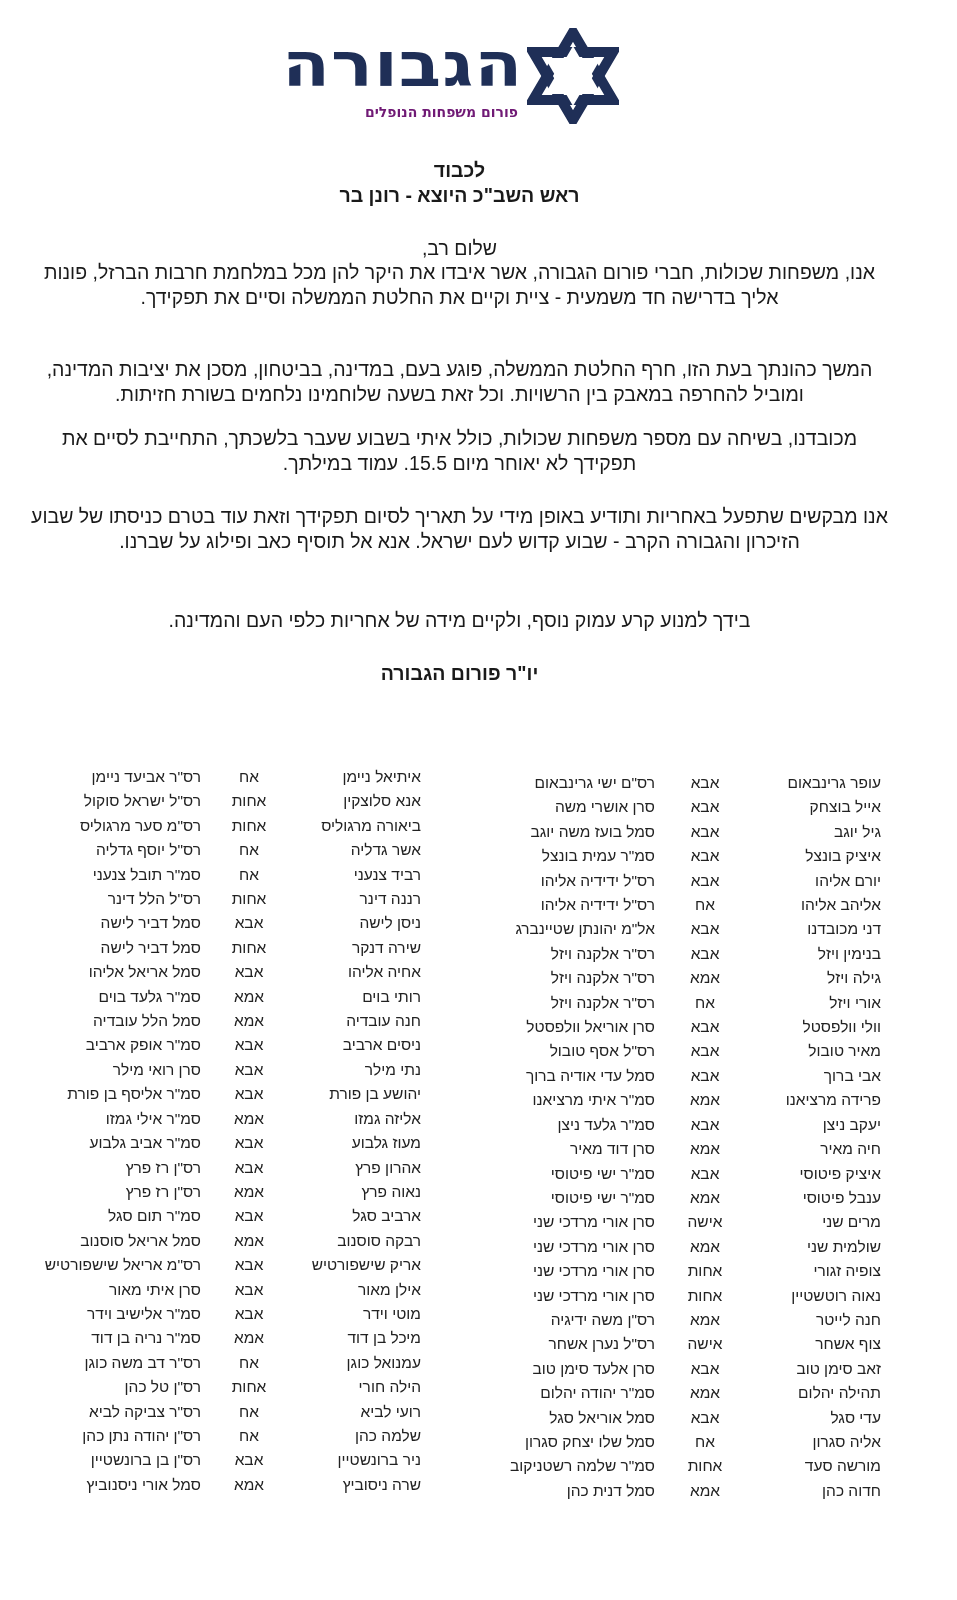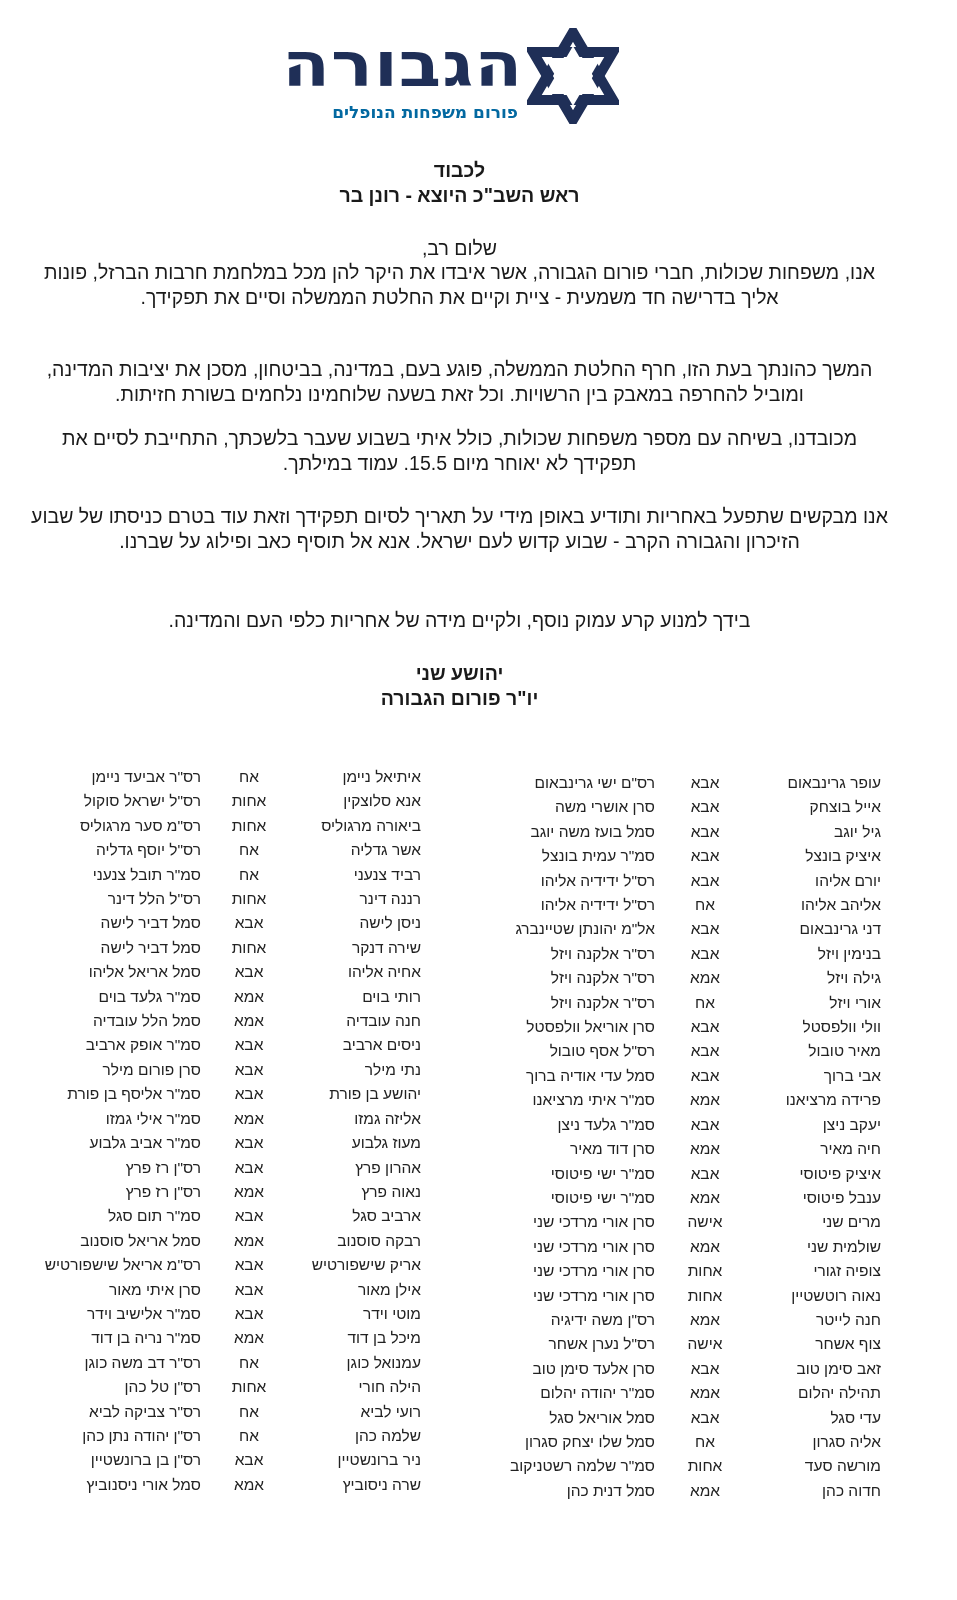--- a/index.html
+++ b/index.html
@@ -15,21 +15,21 @@
     .logo-star { position: absolute; left: 222px; top: 0; width: 92px; height: 96px; }
     .logo-title {
       position: absolute; right: 92px; top: 6px;
       font-family: "DejaVu Sans", sans-serif; font-weight: bold;
       font-size: 62px; line-height: 62px; color: #1f2f57; letter-spacing: 1px;
       direction: rtl; transform: scaleX(1.12); transform-origin: right center;
     }
     .logo-sub {
       position: absolute; right: 97px; top: 74px;
       font-family: "DejaVu Sans", sans-serif; font-weight: bold;
-      font-size: 17px; line-height: 20px; color: #0369a1; direction: rtl;
+      font-size: 14px; line-height: 20px; color: #701a75; direction: rtl;
     }
     .letter {
       position: absolute; right: 66px; left: 28px;
       font-size: 19.5px; line-height: 25px; text-align: center;
     }
     .letter p { margin: 0; }
     .bold { font-weight: bold; }
     .to-block { top: 158px; }
     .greeting { top: 236px; }
     .para1 { top: 260px; }
@@ -85,21 +85,20 @@
 <div class="letter para3">
   <p>מכובדנו, בשיחה עם מספר משפחות שכולות, כולל איתי בשבוע שעבר בלשכתך, התחייבת לסיים את תפקידך לא יאוחר מיום 15.5. עמוד במילתך.</p>
 </div>
 <div class="letter para4">
   <p>אנו מבקשים שתפעל באחריות ותודיע באופן מידי על תאריך לסיום תפקידך וזאת עוד בטרם כניסתו של שבוע הזיכרון והגבורה הקרב - שבוע קדוש לעם ישראל. אנא אל תוסיף כאב ופילוג על שברנו.</p>
 </div>
 <div class="letter para5">
   <p>בידך למנוע קרע עמוק נוסף, ולקיים מידה של אחריות כלפי העם והמדינה.</p>
 </div>
 <div class="letter sign">
-  <p class="bold">יהושע שני</p>
   <p class="bold">יו"ר פורום הגבורה</p>
 </div>
 
 <table class="names-table tbl-right">
   <tbody id="tbody-right">
       <tr>
         <td class="c-name">עופר גרינבאום</td>
         <td class="c-rel">אבא</td>
         <td class="c-fallen">רס"ם ישי גרינבאום</td>
       </tr>
@@ -122,21 +121,21 @@
         <td class="c-name">יורם אליהו</td>
         <td class="c-rel">אבא</td>
         <td class="c-fallen">רס"ל ידידיה אליהו</td>
       </tr>
       <tr>
         <td class="c-name">אליהב אליהו</td>
         <td class="c-rel">אח</td>
         <td class="c-fallen">רס"ל ידידיה אליהו</td>
       </tr>
       <tr>
-        <td class="c-name">דני גרינבאום</td>
+        <td class="c-name">דני מכובדנו</td>
         <td class="c-rel">אבא</td>
         <td class="c-fallen">אל"מ יהונתן שטיינברג</td>
       </tr>
       <tr>
         <td class="c-name">בנימין ויזל</td>
         <td class="c-rel">אבא</td>
         <td class="c-fallen">רס"ר אלקנה ויזל</td>
       </tr>
       <tr>
         <td class="c-name">גילה ויזל</td>
@@ -308,21 +307,21 @@
         <td class="c-fallen">סמל הלל עובדיה</td>
       </tr>
       <tr>
         <td class="c-name">ניסים ארביב</td>
         <td class="c-rel">אבא</td>
         <td class="c-fallen">סמ"ר אופק ארביב</td>
       </tr>
       <tr>
         <td class="c-name">נתי מילר</td>
         <td class="c-rel">אבא</td>
-        <td class="c-fallen">סרן פורום מילר</td>
+        <td class="c-fallen">סרן רואי מילר</td>
       </tr>
       <tr>
         <td class="c-name">יהושע בן פורת</td>
         <td class="c-rel">אבא</td>
         <td class="c-fallen">סמ"ר אליסף בן פורת</td>
       </tr>
       <tr>
         <td class="c-name">אליזה גמזו</td>
         <td class="c-rel">אמא</td>
         <td class="c-fallen">סמ"ר אילי גמזו</td>

